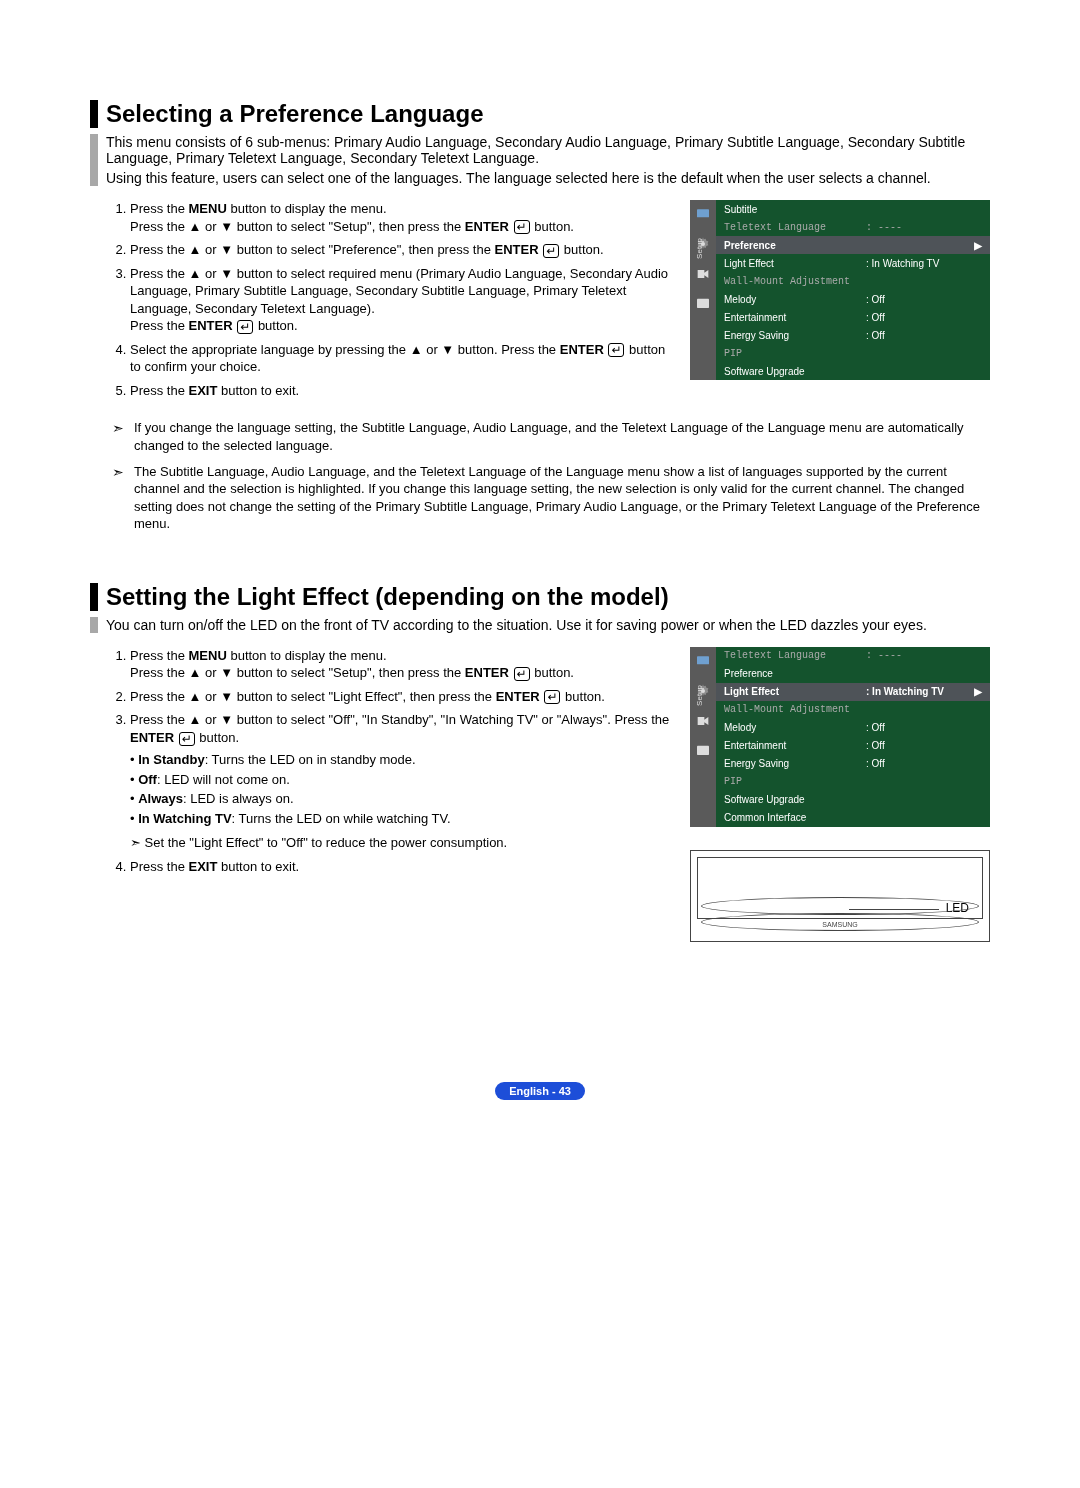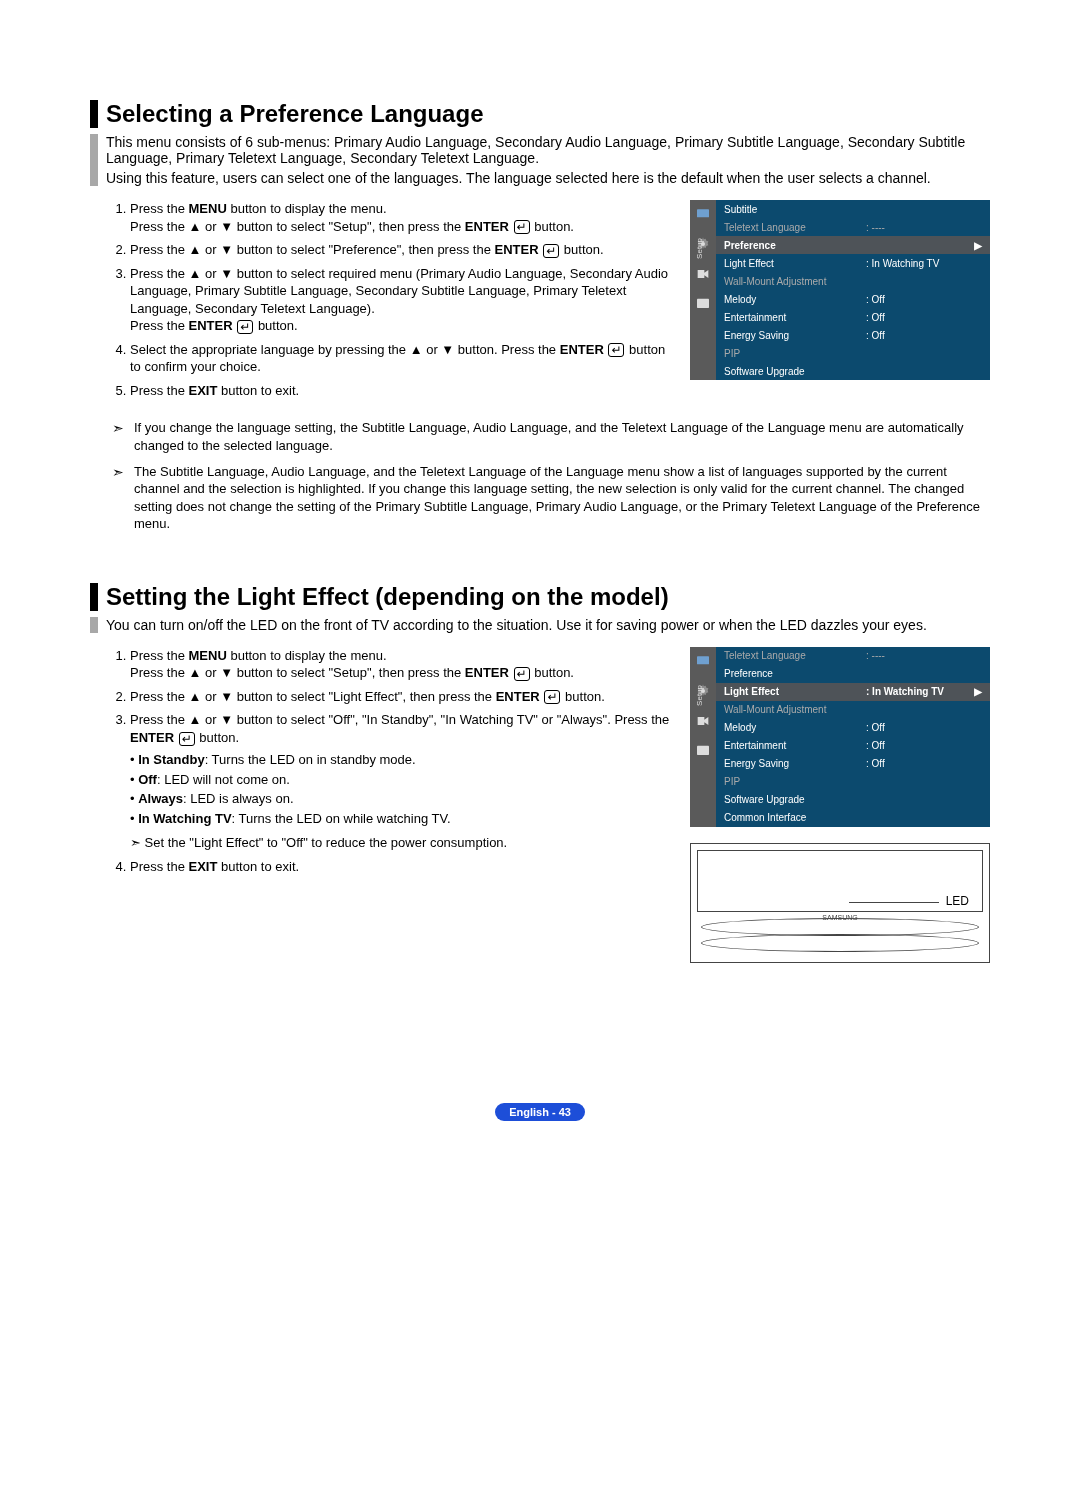--- a/index.html
+++ b/index.html
@@ -19,35 +19,35 @@
   .sub-bullets li::before { content:"• "; }
   .sub-bullets li { font-size:13px; line-height:1.5; }
   .note-list { list-style:none; margin:14px 0 0 22px; }
   .note-list li { position:relative; padding-left:22px; margin-bottom:8px; line-height:1.35; font-size:13px;}
   .note-list li::before { content:"➣"; position:absolute; left:0; top:0; font-size:14px;}
   .inline-note { margin:6px 0 6px 0; }
   .inline-note::before { content:"➣ "; }
   .bold { font-weight:bold; }
   .enter-icon { display:inline-block; font-size:12px; border:1px solid #000; border-radius:3px; padding:0 2px; line-height:1; margin:0 1px; vertical-align:middle;}
   
-  .osd { background:#0c4a6e; color:#fff; font-size:10px; width:300px; }
+  .osd { background:#14532d; color:#fff; font-size:10px; width:300px; }
   .osd-body { display:flex; }
   .osd-side { width:26px; background:#5a5a5a; display:flex; flex-direction:column; align-items:center; padding-top:6px; gap:14px; position:relative; }
   .osd-side .side-label { writing-mode:vertical-rl; font-size:8px; color:#ddd; position:absolute; top:38px; left:5px; transform: rotate(180deg);}
   .side-icon { width:16px; height:16px; color:#ddd; }
   .side-icon.sel { color:#6fa0d0; }
   .osd-list { flex:1; }
   .osd-row { display:flex; align-items:center; height:18px; padding:0 8px; gap:6px;}
-  .osd-row.dim { color:#aaa; }
+  .osd-row.dim { color:#aaa;font-family:Liberation Mono, monospace; }
   .osd-row.highlight { background:#4e5358; color:#fff; font-weight:bold; }
   .osd-row .label { flex:1; }
   .osd-row .val { width:100px; text-align:left; }
   .osd-row .chev { width:10px; text-align:right; }
   
-  .tv-diagram { border:1px solid #444; margin-top:16px; height:120px; position:relative; }
+  .tv-diagram { border:1px solid #444; margin-top:23px; height:92px; position:relative; }
   .tv-screen { position:absolute; top:6px; left:6px; right:6px; height:62px; border:1px solid #444; }
   .tv-base { position:absolute; left:10px; right:10px; bottom:10px; height:34px; }
   .tv-base .ellipse-top { position:absolute; left:0; right:0; top:0; height:18px; border:1px solid #444; border-radius:50%;}
   .tv-base .ellipse-bot { position:absolute; left:0; right:0; bottom:0; height:18px; border:1px solid #444; border-radius:50%;}
   .tv-base .neck { position:absolute; left:46%; right:46%; top:-14px; height:20px; }
   .tv-led-label { position:absolute; right:20px; top:50px; font-size:12px; }
   .tv-led-line { position:absolute; right:50px; top:58px; width:90px; height:1px; background:#444; }
   .brand { position:absolute; left:0; right:0; top:70px; text-align:center; font-size:7px; color:#444; }
   
   .footer { margin-top:140px; text-align:center; }

